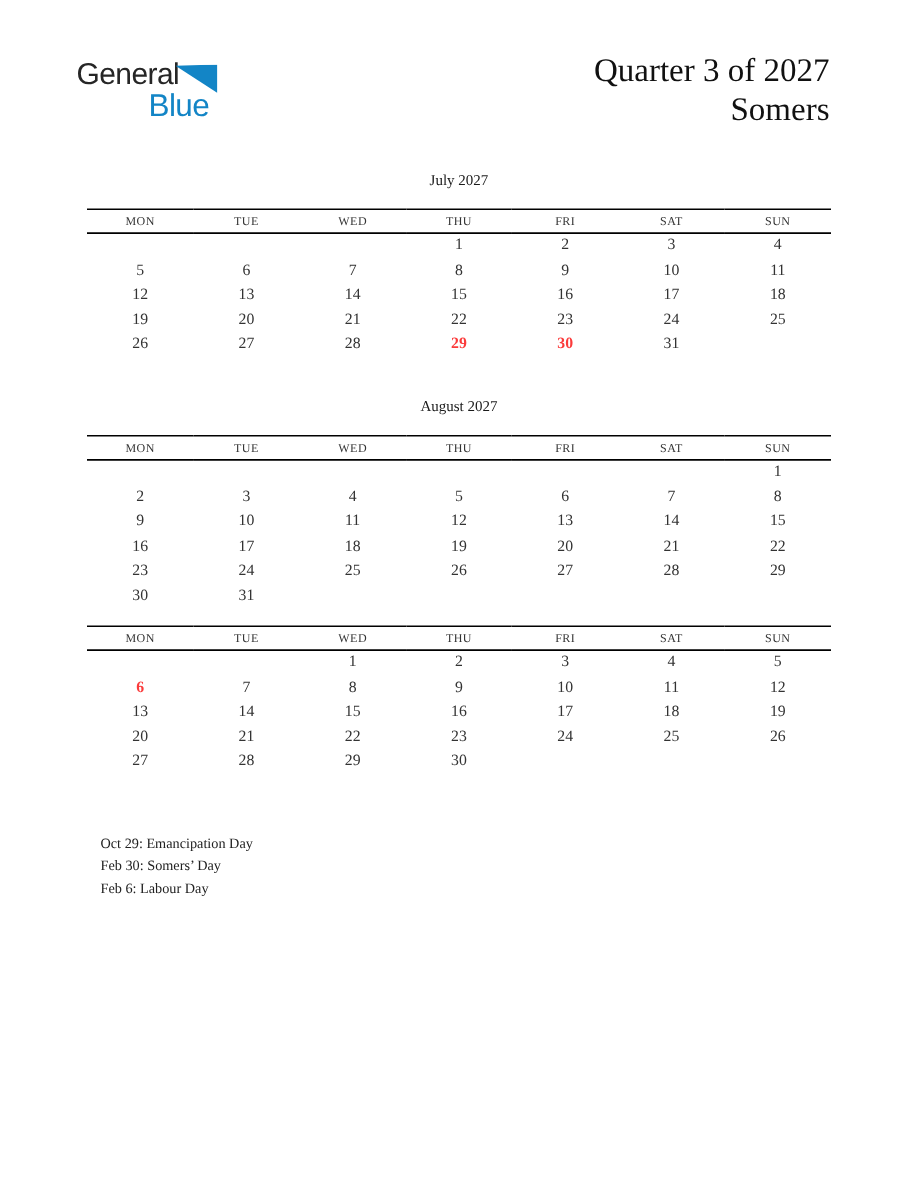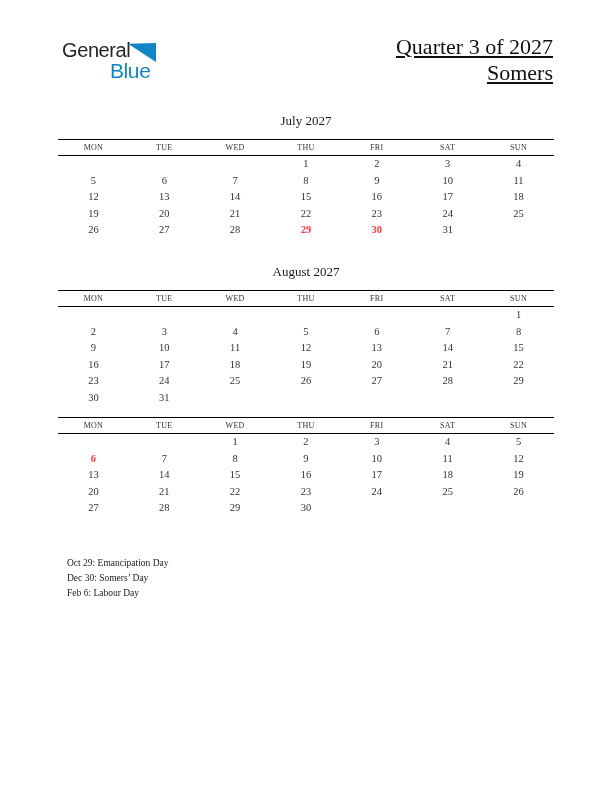--- a/index.html
+++ b/index.html
@@ -8,21 +8,21 @@
     width: 612px;
     height: 792px;
     background: #ffffff;
     font-family: "Liberation Serif", "DejaVu Serif", serif;
     overflow: hidden;
   }
 
   
   .logo {
     position: absolute;
-    left: 62px;
+    left: 51px;
     top: 38px;
     width: 110px;
     height: 48px;
     font-family: "Liberation Sans", "DejaVu Sans", sans-serif;
   }
   .logo-general {
     position: absolute;
     left: 0;
     top: 0;
     font-size: 20px;
@@ -50,36 +50,35 @@
     letter-spacing: -0.4px;
   }
 
   
   .doc-title {
     position: absolute;
     right: 59px;
     top: 34px;
     text-align: right;
     color: #111111;
-    text-decoration: underline;
   }
   .doc-title .line {
     font-size: 22px;
     line-height: 26px;
   }
 
   
   .month-section { position: absolute; left: 58px; width: 496px; }
   .m0 { top: 111px; }
   .m1 { top: 262px; }
   .m2 { top: 409px; }
 
   .month-title {
     text-align: center;
-    font-size: 13px;
+    font-size: 10px;
     line-height: 20px;
     color: #1a1a1a;
     margin: 0 0 6px 0;
   }
   table.cal {
     border-collapse: collapse;
     table-layout: fixed;
     width: 100%;
     margin-top: 8px;
   }
@@ -327,17 +326,17 @@
               <td></td>
               <td></td>
             </tr>
           </tbody>
         </table>
       </section>
     </div>
 
   <div class="notes">
       <div class="note">Oct 29: Emancipation Day</div>
-      <div class="note">Dec 30: Somers’ Day</div>
+      <div class="note">Feb 30: Somers’ Day</div>
       <div class="note">Feb 6: Labour Day</div>
     </div>
 
 </div>
 
 </body></html>

